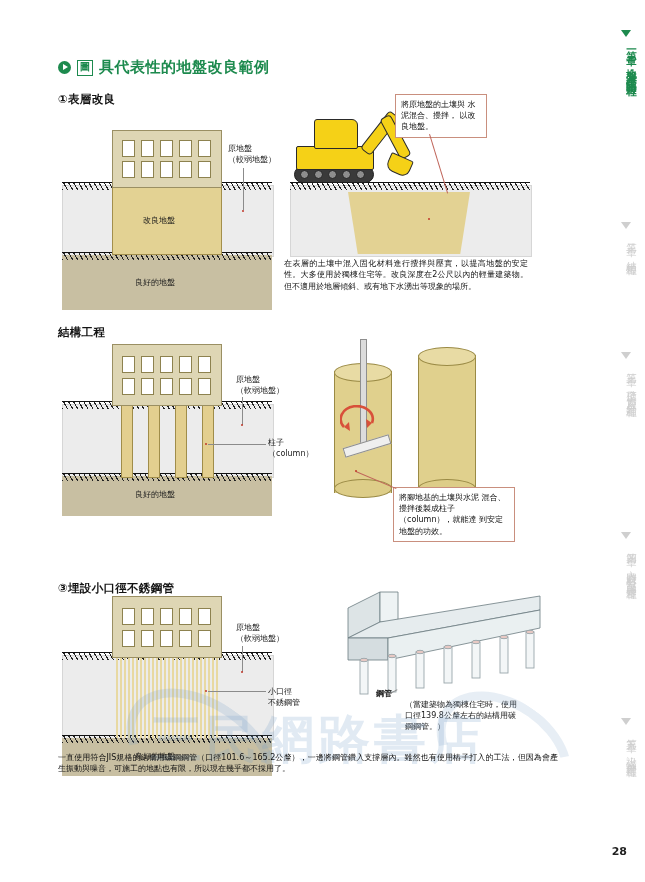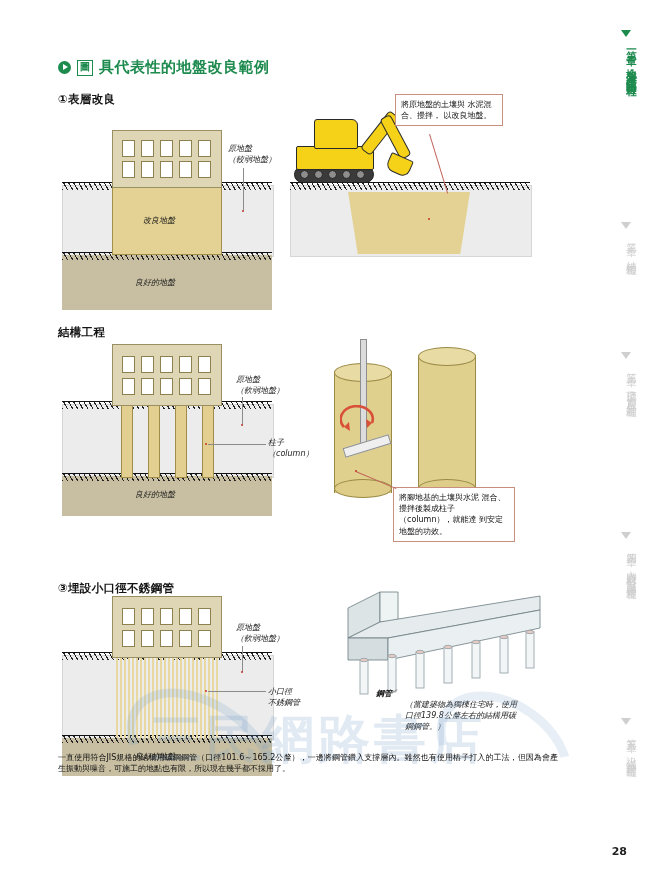--- a/index.html
+++ b/index.html
@@ -31,21 +31,21 @@
 
   
   .hatch{
     position:absolute;height:7px;
     background:
       repeating-linear-gradient(60deg,#222 0 1.1px,transparent 1.1px 4.4px);
     border-top:1.3px solid #111;
   }
 
   
-  .lbl{position:absolute;font-size:8px;line-height:11px;color:#1a1a1a;white-space:pre;font-style:italic;}
+  .lbl{position:absolute;font-size:8px;line-height:11px;color:#1a1a1a;white-space:pre;}
   .leader{position:absolute;background:#8b8b8b;height:1px;}
   .leadv{position:absolute;background:#8b8b8b;width:1px;}
   .dot{position:absolute;width:2.4px;height:2.4px;border-radius:50%;background:#c0392b;}
 
   
   .para{position:absolute;font-size:8px;line-height:11.4px;color:#111;text-align:justify;}
 
   
   .callout{position:absolute;border:1px solid #c98f7e;background:#fff;
            font-size:8px;line-height:11.2px;color:#111;padding:4px 5px;box-sizing:border-box;}
@@ -139,26 +139,27 @@
     <div class="ex-wheel" style="left:33px;top:3px;"></div>
     <div class="ex-wheel" style="left:47px;top:3px;"></div>
     <div class="ex-wheel" style="left:61px;top:3px;"></div>
   </div>
   <div class="ex-body" style="left:296px;top:146px;width:76px;height:22px;border-radius:2px;"></div>
   <div class="ex-body" style="left:314px;top:119px;width:42px;height:28px;border-radius:3px 6px 2px 2px;"></div>
   <div class="arm" style="left:360px;top:148px;width:46px;height:11px;transform:rotate(-52deg);border-radius:4px;"></div>
   <div class="arm" style="left:390px;top:114px;width:44px;height:10px;transform:rotate(62deg);border-radius:4px;"></div>
   <div class="arm" style="left:392px;top:152px;width:22px;height:16px;transform:rotate(24deg);border-radius:2px 2px 8px 8px;"></div>
 
-  <div class="callout" style="left:395px;top:94px;width:108px;">將原地盤的土壤與
+  <div class="callout" style="left:395px;top:94px;width:92px;">將原地盤的土壤與
 水泥混合、攪拌，
 以改良地盤。</div>
   <div class="calline" style="left:430px;top:134px;width:62px;transform:rotate(73deg);"></div>
   <div class="dot" style="left:428px;top:218px;"></div>
 
+  <div class="para" style="left:284px;top:258px;width:244px;">在表層的土壤中混入固化材料進行攪拌與壓實，以提高地盤的安定性。大多使用於獨棟住宅等。改良深度在2公尺以內的輕量建築物。但不適用於地層傾斜、或有地下水湧出等現象的場所。</div>
 
   <div class="sechead" style="left:58px;top:325px;">結構工程</div>
 
   <div class="diag soilweak" style="left:62px;top:404px;width:210px;height:72px;"></div>
   <div class="diag soilgood" style="left:62px;top:476px;width:210px;height:40px;"></div>
   <div class="hatch" style="left:62px;top:401px;width:210px;"></div>
   <div class="hatch" style="left:62px;top:473px;width:210px;"></div>
 
   <div class="column" style="position:absolute;left:121px;top:404px;width:10px;height:72px;"></div>
   <div class="column" style="position:absolute;left:148px;top:404px;width:10px;height:72px;"></div>

